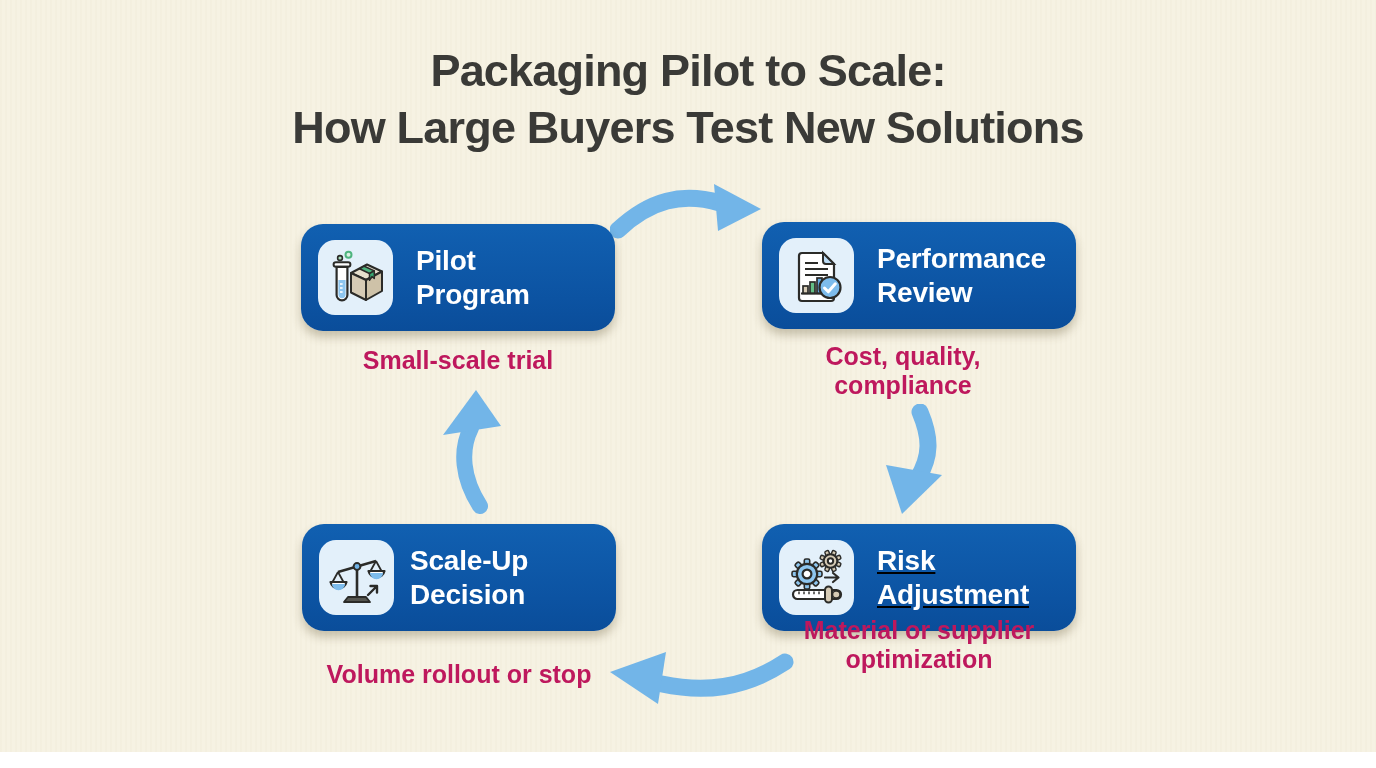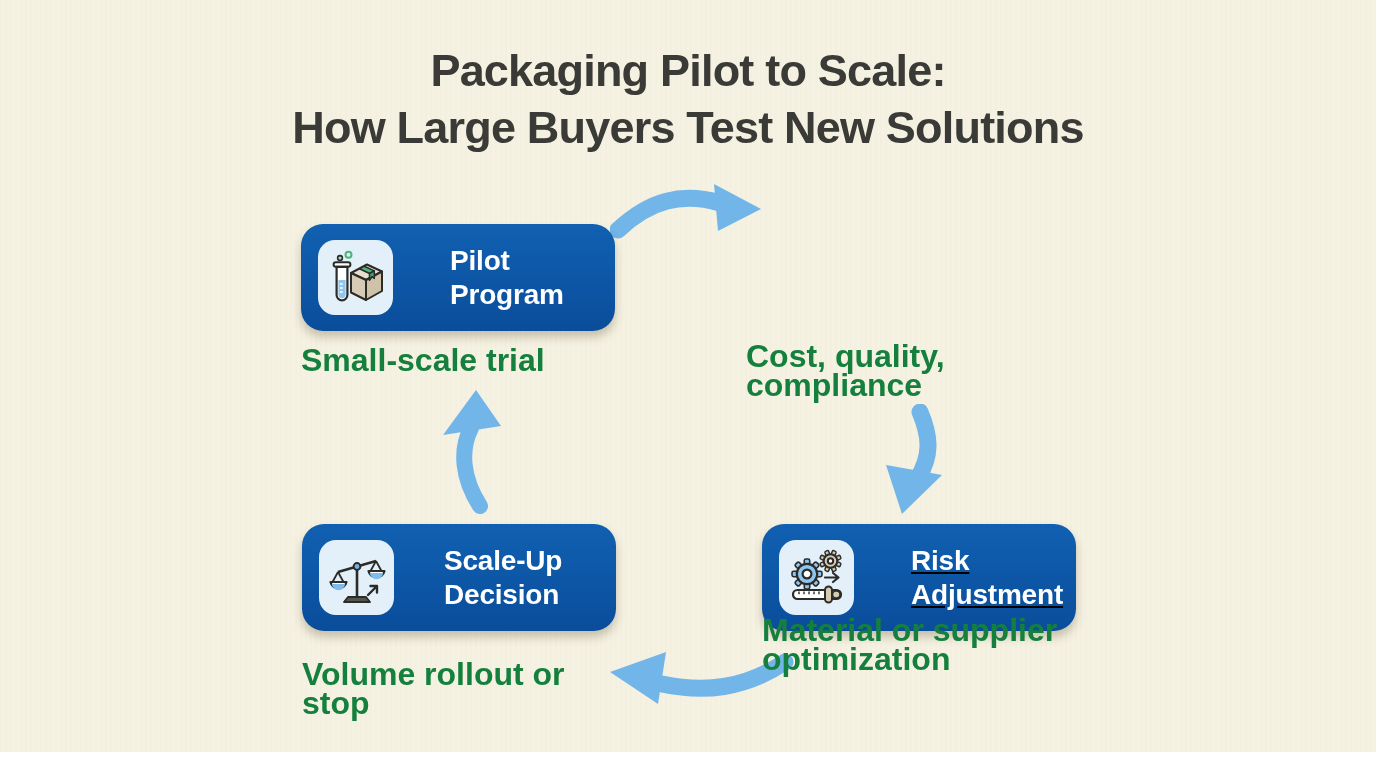--- a/index.html
+++ b/index.html
@@ -53,31 +53,30 @@
     align-items: center;
     justify-content: center;
     flex: 0 0 auto;
   }
   .node-title {
     color: #ffffff;
     font-size: 28px;
     line-height: 34px;
     font-weight: 700;
     letter-spacing: -0.2px;
-    margin-left: 34px;
   }
 
   .caption {
     position: absolute;
     width: 314px;
-    text-align: left;
-    font-size: 32px;
+    text-align: center;
+    font-size: 25px;
     line-height: 29px;
     font-weight: 700;
-    color: #15803d;
+    color: #be185d;
   }
 
   .arrow { position: absolute; }
 
   #node-1 { left: 301px; top: 224px; }
   #node-2 { left: 762px; top: 222px; }
   #node-3 { left: 762px; top: 524px; text-decoration: underline; }
   #node-4 { left: 302px; top: 524px; gap: 16px; }
 
   #cap-1 { left: 301px; top: 346px; }
@@ -142,20 +141,41 @@
     <div class="node-title">
       <div>Pilot</div>
       <div>Program</div>
     </div>
   </div>
   <div id="cap-1" class="caption">
     <div>Small-scale trial</div>
     <div></div>
   </div>
 
+  <div id="node-2" class="node">
+    <div class="icon-tile">
+      <svg width="58" height="58" viewBox="0 0 58 58">
+        <path d="M11,9 a3,3 0 0 1 3,-3 h21 l11,11 v34 a3,3 0 0 1 -3,3 h-29 a3,3 0 0 1 -3,-3 Z" fill="#ffffff" stroke="#2b2b28" stroke-width="2.2"></path>
+        <path d="M35,6 l11,11 h-8 a3,3 0 0 1 -3,-3 Z" fill="#bcdcf5" stroke="#2b2b28" stroke-width="2"></path>
+        <line x1="17" y1="16" x2="30" y2="16" stroke="#2b2b28" stroke-width="2"></line>
+        <line x1="17" y1="22" x2="40" y2="22" stroke="#2b2b28" stroke-width="2"></line>
+        <line x1="17" y1="28" x2="40" y2="28" stroke="#2b2b28" stroke-width="2"></line>
+        <rect x="15" y="39" width="5" height="7.5" fill="#d6cbb5" stroke="#2b2b28" stroke-width="1.7"></rect>
+        <rect x="22" y="35" width="5" height="11.5" fill="#63bd85" stroke="#2b2b28" stroke-width="1.7"></rect>
+        <rect x="29" y="31" width="5" height="15.5" fill="#63a8e0" stroke="#2b2b28" stroke-width="1.7"></rect>
+        <line x1="13" y1="46.5" x2="35" y2="46.5" stroke="#2b2b28" stroke-width="2"></line>
+        <circle cx="42" cy="40.5" r="10.5" fill="#7dbcec" stroke="#2b2b28" stroke-width="2.2"></circle>
+        <path d="M36.5,41 l3.8,3.8 l7,-8" fill="none" stroke="#ffffff" stroke-width="3" stroke-linecap="round" stroke-linejoin="round"></path>
+      </svg>
+    </div>
+    <div class="node-title">
+      <div>Performance</div>
+      <div>Review</div>
+    </div>
+  </div>
   <div id="cap-2" class="caption">
     <div>Cost, quality,</div>
     <div>compliance</div>
   </div>
 
   <div id="node-3" class="node">
     <div class="icon-tile">
       <svg width="58" height="58" viewBox="0 0 58 58">
         <g transform="translate(19,25)" stroke="#2b2b28">
           <g fill="#8ec6ef" stroke-width="1.6">

